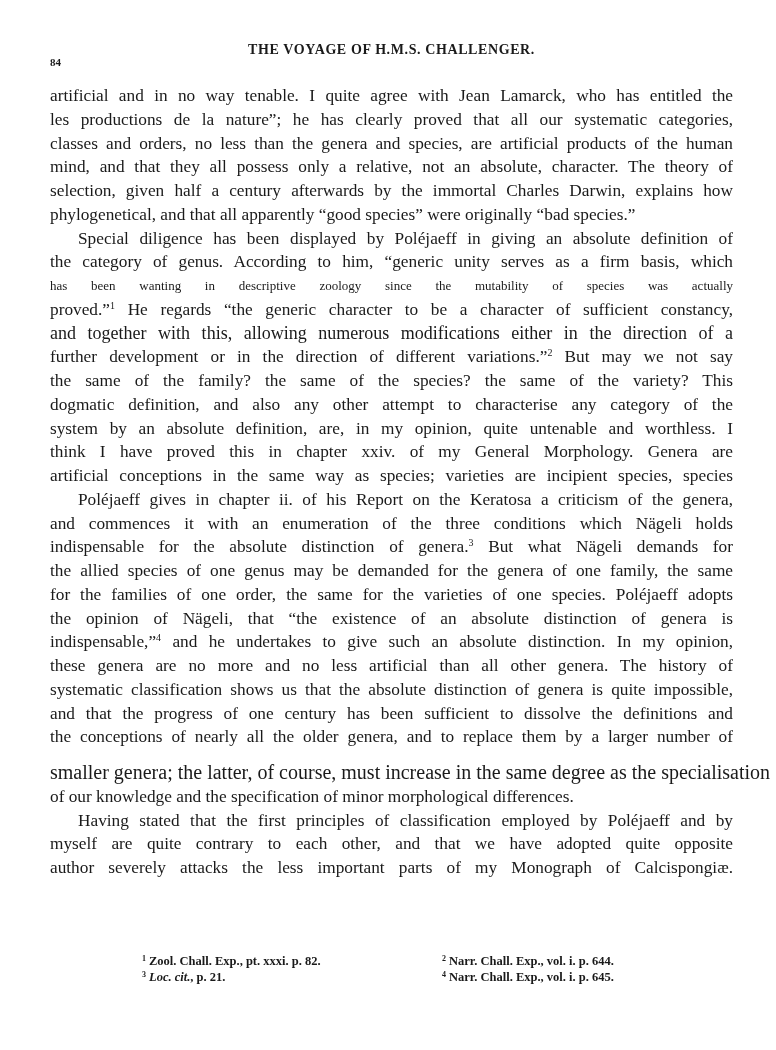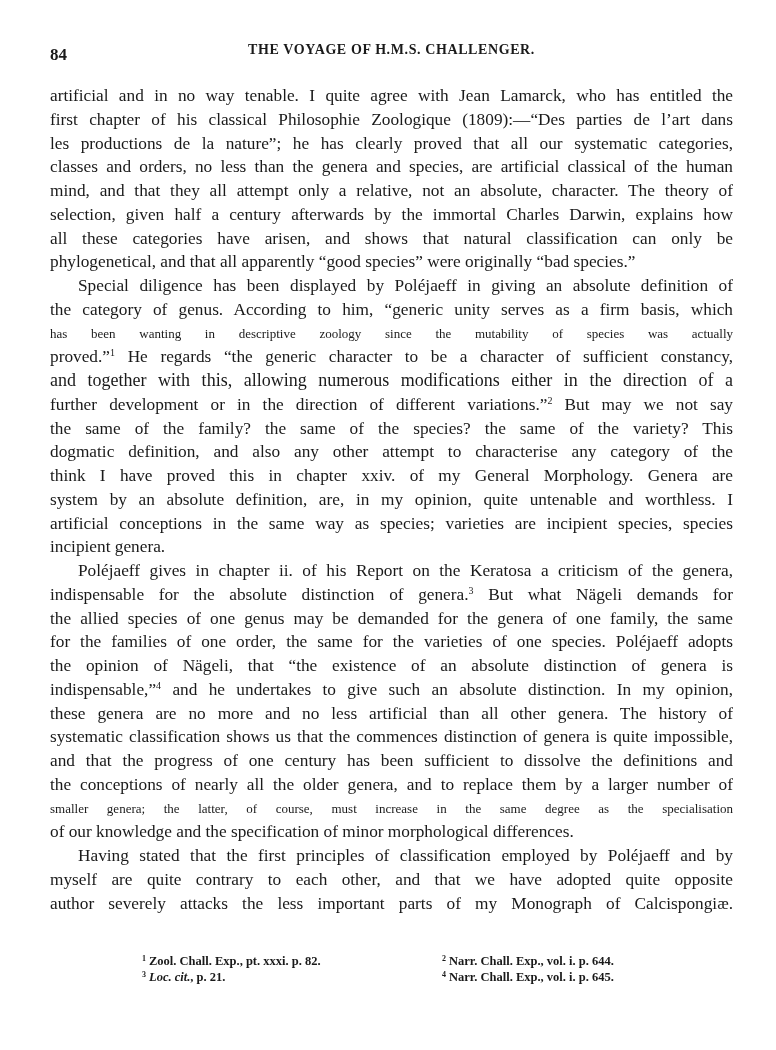--- a/index.html
+++ b/index.html
@@ -1,19 +1,19 @@
 <!DOCTYPE html>
 <html><head>
 <meta charset="utf-8">
 <style>
   html, body { margin: 0; padding: 0; background: #ffffff; }
   body { width: 776px; height: 1050px; position: relative; overflow: hidden;
     font-family: "Liberation Serif", "DejaVu Serif", serif; color: #1a1a1a; }
   .header { position: absolute; top: 40px; left: 50px; width: 683px; height: 24px; }
-  .page-number { position: absolute; left: 0; top: 5px; font-size: 17px; font-weight: bold; text-align: right; }
+  .page-number { position: absolute; left: 0; top: 16px; font-size: 11px; font-weight: bold; text-align: right; }
   .running-title { position: absolute; left: 0; right: 0; top: 2px; text-align: center;
     font-size: 14px; letter-spacing: 0.6px; font-weight: bold; }
   .body-text { position: absolute; top: 84px; left: 50px; width: 683px; }
   .line { display: block; height: 23.75px; line-height: 23.75px; font-size: 17.3px;
     white-space: nowrap; text-align: justify; text-align-last: justify; }
   .line.indent { padding-left: 28px; }
   .line.last { text-align-last: left; }
   .footnotes { position: absolute; top: 954px; left: 0; width: 776px; font-size: 12.5px;
     font-weight: bold; }
   .fn { position: absolute; white-space: nowrap; text-align: right; }
@@ -24,50 +24,48 @@
 </head>
 <body>
 
 <div class="header">
   <span class="page-number">84</span>
   <span class="running-title">THE VOYAGE OF H.M.S. CHALLENGER.</span>
 </div>
 
 <div class="body-text">
   <span class="line" style="font-size: 17.3px;"><span>artificial and in no way tenable.   I quite agree with Jean Lamarck, who has entitled the</span></span>
-  <span class="line" style="font-size: 17.3px;"><span>first chapter of his classical Philosophie Zoologique (1809):—“Des parties de l’art dans</span></span>
   <span class="line" style="font-size: 17.3px;"><span>les productions de la nature”; he has clearly proved that all our systematic categories,</span></span>
-  <span class="line" style="font-size: 17.3px;"><span>classes and orders, no less than the genera and species, are artificial classical of the human</span></span>
-  <span class="line" style="font-size: 17.3px;"><span>mind, and that they all attempt only a relative, not an absolute, character.   The theory of</span></span>
+  <span class="line" style="font-size: 17.3px;"><span>classes and orders, no less than the genera and species, are artificial products of the human</span></span>
+  <span class="line" style="font-size: 17.3px;"><span>mind, and that they all possess only a relative, not an absolute, character.   The theory of</span></span>
   <span class="line" style="font-size: 17.3px;"><span>selection, given half a century afterwards by the immortal Charles Darwin, explains how</span></span>
-  <span class="line" style="font-size: 17.3px;"><span>all these categories have arisen, and shows that natural classification can only be</span></span>
   <span class="line last" style="font-size: 17.3px;"><span>phylogenetical, and that all apparently “good species” were originally “bad species.”</span></span>
   <span class="line indent" style="font-size: 17.3px;"><span>Special diligence has been displayed by Poléjaeff in giving an absolute definition of</span></span>
   <span class="line" style="font-size: 17.3px;"><span>the category of genus.   According to him, “generic unity serves as a firm basis, which</span></span>
   <span class="line" style="font-size: 13px;"><span>has been wanting in descriptive zoology since the mutability of species was actually</span></span>
   <span class="line" style="font-size: 17.3px;"><span>proved.”</span><sup class="ref">1</sup><span>   He regards “the generic character to be a character of sufficient constancy,</span></span>
   <span class="line" style="font-size: 18px; font-family: Liberation Serif, serif;"><span>and together with this, allowing numerous modifications either in the direction of a</span></span>
   <span class="line" style="font-size: 17.3px;"><span>further development or in the direction of different variations.”</span><sup class="ref">2</sup><span>   But may we not say</span></span>
   <span class="line" style="font-size: 17.3px;"><span>the same of the family? the same of the species? the same of the variety?   This</span></span>
   <span class="line" style="font-size: 17.3px;"><span>dogmatic definition, and also any other attempt to characterise any category of the</span></span>
+  <span class="line" style="font-size: 17.3px;"><span>system by an absolute definition, are, in my opinion, quite untenable and worthless.   I</span></span>
   <span class="line" style="font-size: 17.3px;"><span>think I have proved this in chapter xxiv. of my General Morphology.   Genera are</span></span>
-  <span class="line" style="font-size: 17.3px;"><span>system by an absolute definition, are, in my opinion, quite untenable and worthless.   I</span></span>
   <span class="line" style="font-size: 17.3px;"><span>artificial conceptions in the same way as species; varieties are incipient species, species</span></span>
-  <span class="line last" style="font-size: 17.3px;"><span>incipient genera.</span></span>
   <span class="line indent" style="font-size: 17.3px;"><span>Poléjaeff gives in chapter ii. of his Report on the Keratosa a criticism of the genera,</span></span>
+  <span class="line" style="font-size: 17.3px;"><span>and commences it with an enumeration of the three conditions which Nägeli holds</span></span>
   <span class="line" style="font-size: 17.3px;"><span>indispensable for the absolute distinction of genera.</span><sup class="ref">3</sup><span>   But what Nägeli demands for</span></span>
   <span class="line" style="font-size: 17.3px;"><span>the allied species of one genus may be demanded for the genera of one family, the same</span></span>
   <span class="line" style="font-size: 17.3px;"><span>for the families of one order, the same for the varieties of one species.   Poléjaeff adopts</span></span>
   <span class="line" style="font-size: 17.3px;"><span>the opinion of Nägeli, that “the existence of an absolute distinction of genera is</span></span>
   <span class="line" style="font-size: 17.3px;"><span>indispensable,”</span><sup class="ref">4</sup><span> and he undertakes to give such an absolute distinction.   In my opinion,</span></span>
   <span class="line" style="font-size: 17.3px;"><span>these genera are no more and no less artificial than all other genera.   The history of</span></span>
-  <span class="line" style="font-size: 17.3px;"><span>systematic classification shows us that the commences distinction of genera is quite impossible,</span></span>
+  <span class="line" style="font-size: 17.3px;"><span>systematic classification shows us that the absolute distinction of genera is quite impossible,</span></span>
   <span class="line" style="font-size: 17.3px;"><span>and that the progress of one century has been sufficient to dissolve the definitions and</span></span>
   <span class="line" style="font-size: 17.3px;"><span>the conceptions of nearly all the older genera, and to replace them by a larger number of</span></span>
-  <span class="line" style="font-size: 13px;"><span>smaller genera; the latter, of course, must increase in the same degree as the specialisation</span></span>
+  <span class="line" style="font-size: 20px; margin-top: 12px;"><span>smaller genera; the latter, of course, must increase in the same degree as the specialisation</span></span>
   <span class="line last" style="font-size: 17.3px;"><span>of our knowledge and the specification of minor morphological differences.</span></span>
   <span class="line indent" style="font-size: 17.3px;"><span>Having stated that the first principles of classification employed by Poléjaeff and by</span></span>
   <span class="line" style="font-size: 17.3px;"><span>myself are quite contrary to each other, and that we have adopted quite opposite</span></span>
   <span class="line" style="font-size: 17.3px;"><span>author severely attacks the less important parts of my Monograph of Calcispongiæ.</span></span>
 </div>
 
 <div class="footnotes">
   <div class="fn" style="left:142px; top:0;">
     <sup>1</sup><span>Zool. Chall. Exp., pt. xxxi. p. 82.</span>
   </div>

